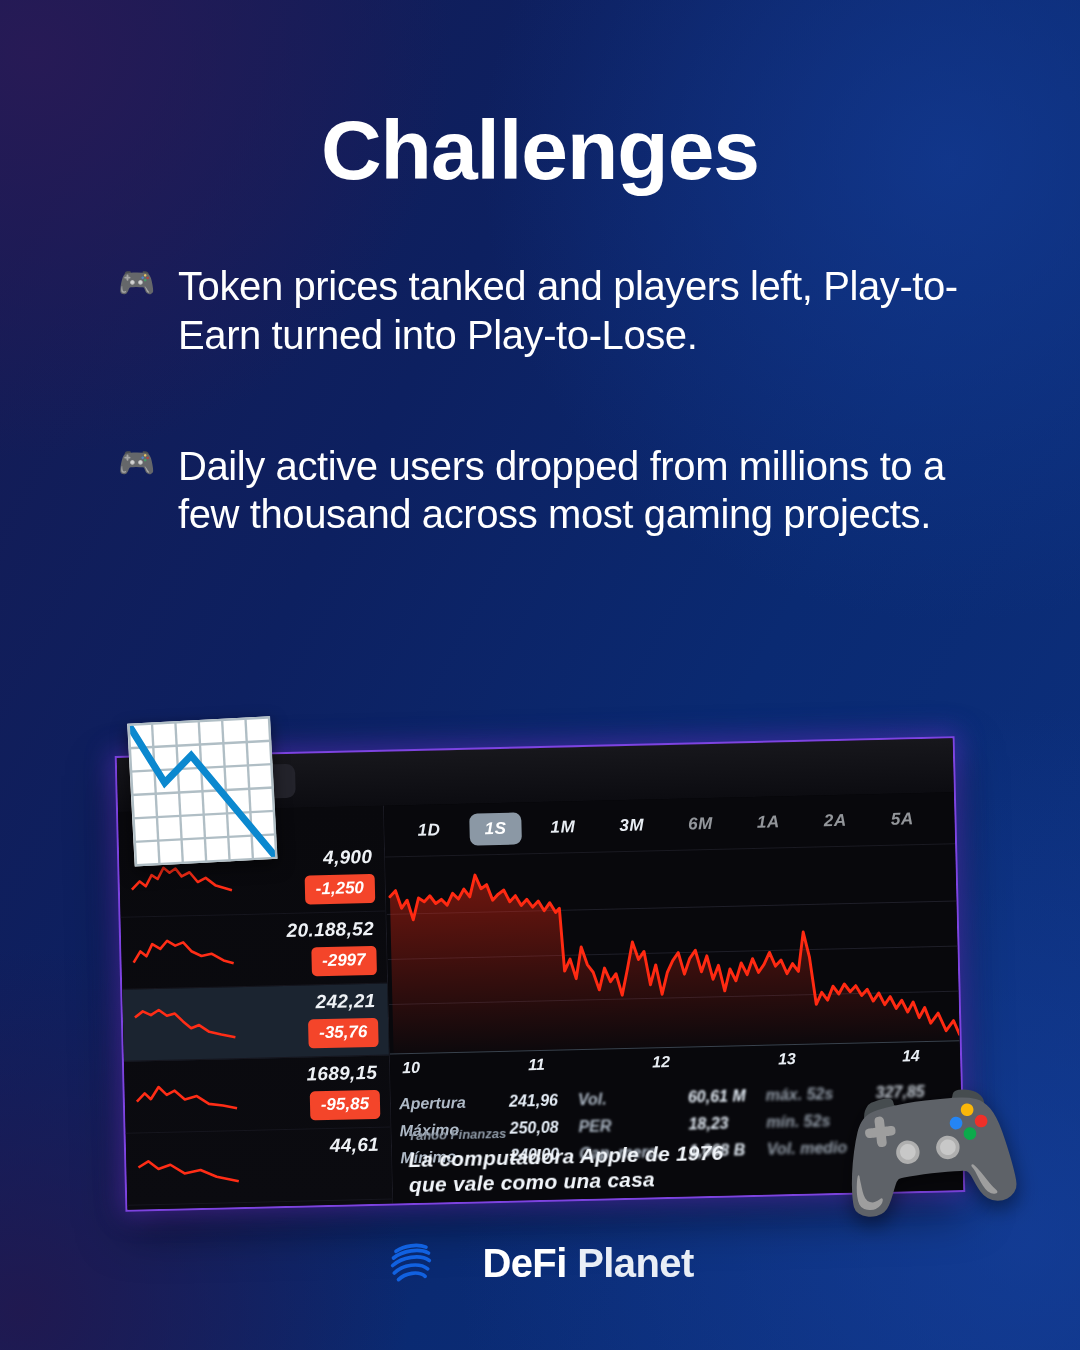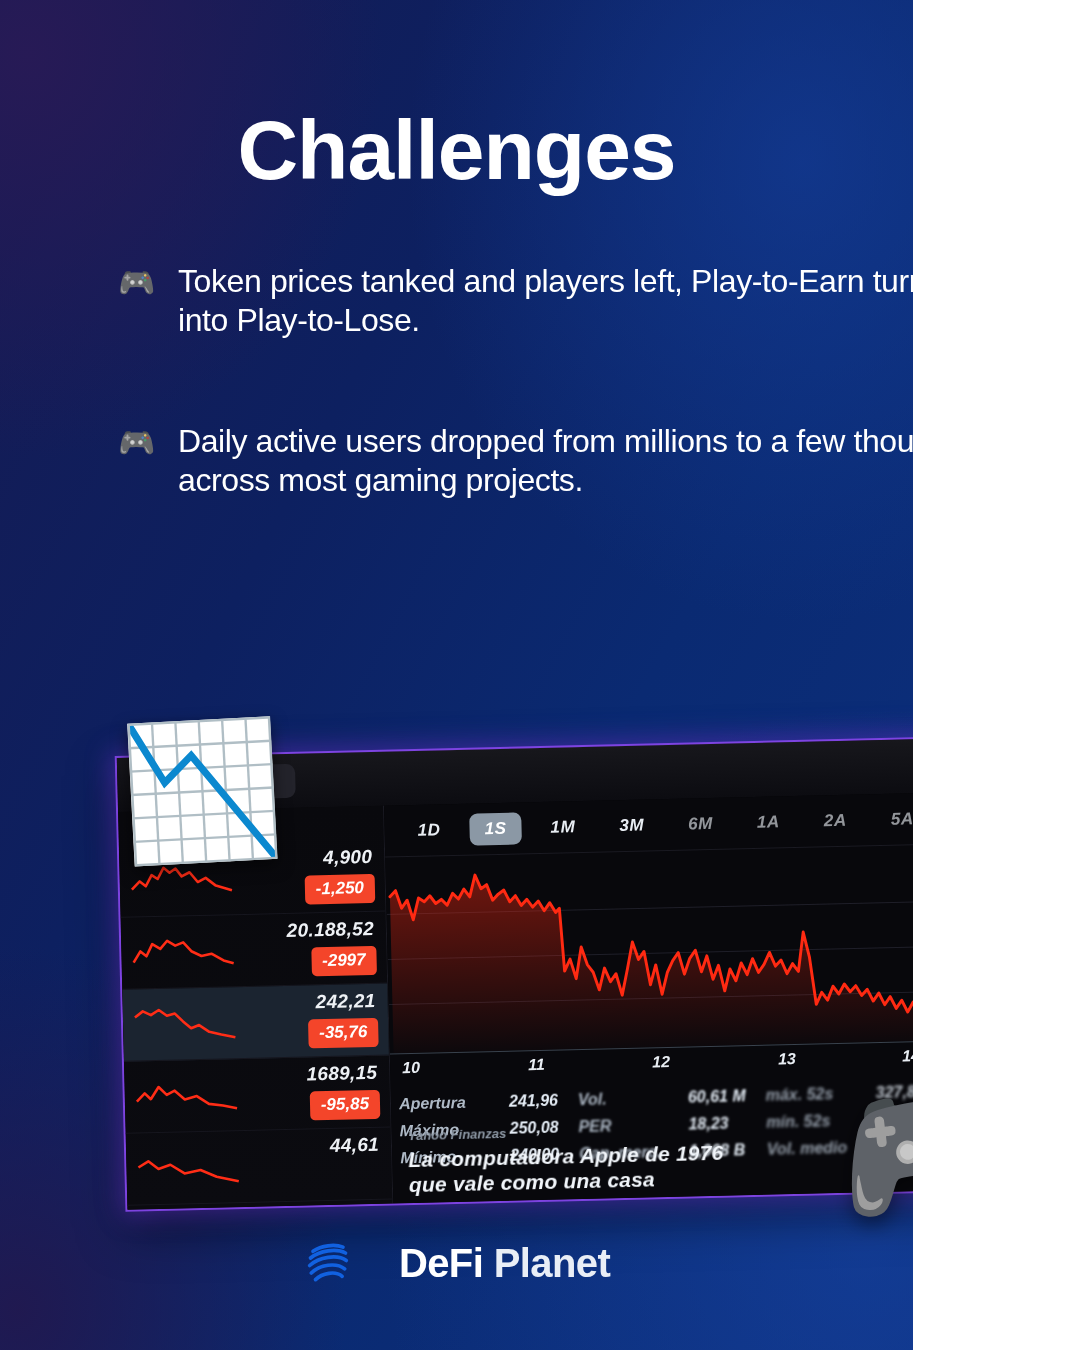--- a/index.html
+++ b/index.html
@@ -5,21 +5,21 @@
   * { margin:0; padding:0; box-sizing:border-box; }
 
   html, body {
     width:1080px; height:1350px;
     overflow:hidden;
     font-family:"Liberation Sans", sans-serif;
   }
 
   #slide {
     position:relative;
-    width:913px; height:1350px;
+    width:1080px; height:1350px;
     background:
       radial-gradient(ellipse 70% 55% at 88% 12%,  rgba(20,60,150,0.70) 0%, rgba(20,60,150,0) 62%),
       radial-gradient(ellipse 80% 60% at 95% 92%,  rgba(22,66,160,0.62) 0%, rgba(22,66,160,0) 66%),
       radial-gradient(ellipse 65% 50% at 3% 4%,    rgba(40,26,86,0.95) 0%, rgba(40,26,86,0) 60%),
       radial-gradient(ellipse 60% 45% at 2% 97%,   rgba(34,24,78,0.90) 0%, rgba(34,24,78,0) 60%),
       linear-gradient(118deg, #161a52 0%, #0d2060 34%, #0a2a72 62%, #0d3180 100%);
     overflow:hidden;
   }
 
   
@@ -34,21 +34,21 @@
   .bullets { position:absolute; left:118px; top:262px; width:870px; }
   .bullet { display:flex; align-items:flex-start; margin-bottom:82px; }
   .bullet:last-child { margin-bottom:0; }
   .b-icon {
     flex:0 0 auto; width:46px; margin-right:14px;
     font-size:30px; line-height:1.38;
     filter:saturate(0.5) brightness(1.05);
   }
   .b-text {
     flex:1 1 auto;
-    font-size:32px; font-weight:500; line-height:1.22;
+    font-size:40px; font-weight:500; line-height:1.22;
     color:#ffffff; letter-spacing:-0.4px;
   }
 
   
   .photo-wrap {
     position:absolute; left:122px; top:748px;
     width:836px; height:452px;
     transform:rotate(-1.35deg);
   }
   .photo {

